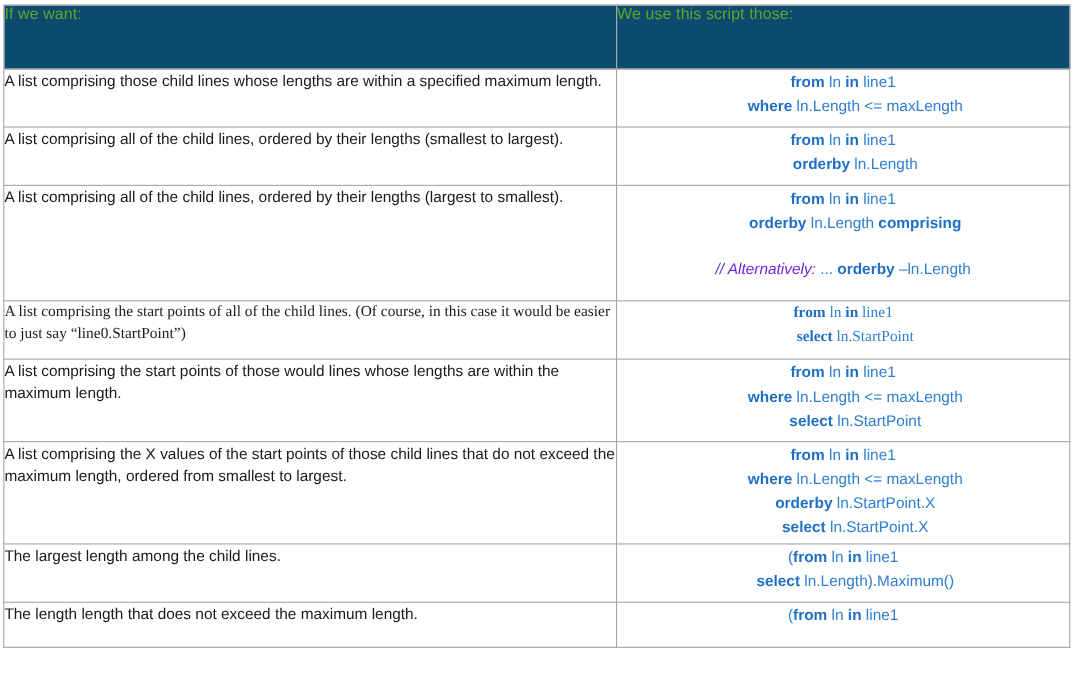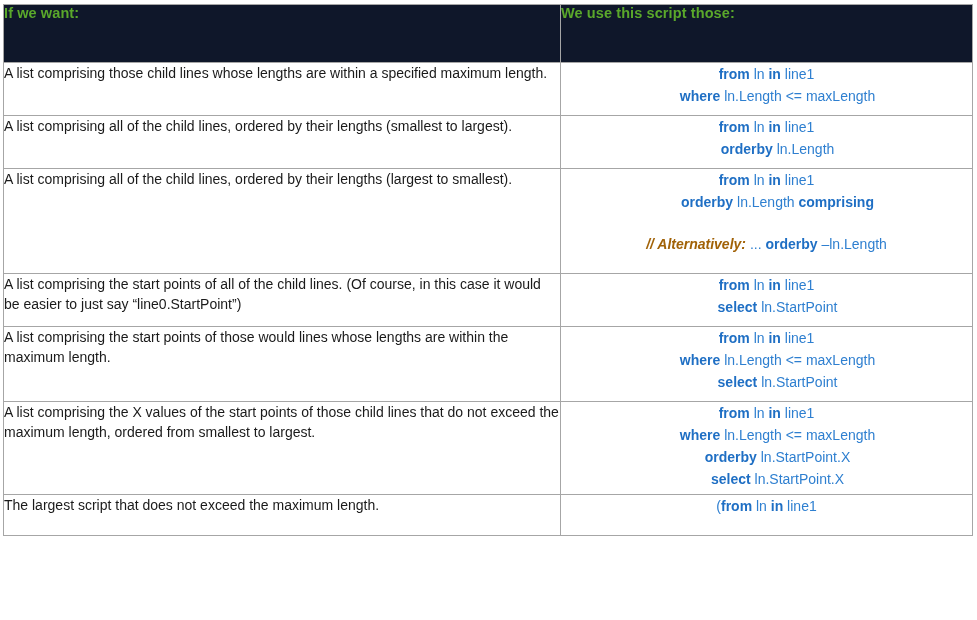--- a/index.html
+++ b/index.html
@@ -31,26 +31,26 @@
   table.linq-table td, table.linq-table th {
     border: 1px solid #a6a6a6;
     vertical-align: top;
     padding: 0;
     margin: 0;
   }
   col.col-want  { width: 557px; }
   col.col-code  { width: 412px; }
 
   th.hdr {
-    background: #0f172a;
+    background: #0c4a6e;
     height: 57px;
     text-align: left;
     padding: 10px 9px 0 9px;
     font-size: 14.5px;
-    font-weight: bold;
+    font-weight: normal;
     color: #5aa82b;
     letter-spacing: 0.1px;
   }
   th.hdr .hdr-text { color: #5aa82b; }
 
   td.want {
     padding: 8px 10px 8px 9px;
     font-size: 14px;
     line-height: 20px;
     color: #1a1a1a;
@@ -62,30 +62,30 @@
     color: #1f6fc4;
     white-space: nowrap;
     text-align: center;
   }
   .code-line { display: block; }
   .indent1 { padding-left: 22px; }
   .kw { font-weight: bold; color: #1f6fc4; }
   .id { font-weight: normal; color: #2e7fd0; }
   .blank-line { display: block; height: 20px; }
   .comment {
-    color: #a16207;
+    color: #6d28d9;
     font-style: italic;
-    font-weight: bold;
+    font-weight: normal;
   }
 
   
   tr.r1 td { height: 52px; margin-top: 36px; }
   tr.r2 td { height: 52px; }
   tr.r3 td { height: 104px; }
-  tr.r4 td { height: 52px; }
+  tr.r4 td { height: 52px; font-family: Liberation Serif, serif; }
   tr.r5 td { height: 74px; }
   tr.r6 td { height: 92px; margin-left: 16px; }
   tr.r7 td { height: 52px; }
   tr.r8 td { height: 40px; }
 </style>
 </head>
 <body>
 
 <div id="page">
   <table class="linq-table">
@@ -144,21 +144,28 @@
         </tr>
         <tr class="r6">
           <td class="want">A list comprising the X values of the start points of those child lines that do not exceed the maximum length, ordered from smallest to largest.</td>
           <td class="code">
             <span class="code-line"><span class="kw">from</span><span class="id"> ln </span><span class="kw">in</span><span class="id"> line1</span></span>
             <span class="code-line indent1"><span class="kw">where</span><span class="id"> ln.Length &lt;= maxLength</span></span>
             <span class="code-line indent1"><span class="kw">orderby</span><span class="id"> ln.StartPoint.X</span></span>
             <span class="code-line indent1"><span class="kw">select</span><span class="id"> ln.StartPoint.X</span></span>
           </td>
         </tr>
+        <tr class="r7">
+          <td class="want">The largest length among the child lines.</td>
+          <td class="code">
+            <span class="code-line"><span class="id">(</span><span class="kw">from</span><span class="id"> ln </span><span class="kw">in</span><span class="id"> line1</span></span>
+            <span class="code-line indent1"><span class="kw">select</span><span class="id"> ln.Length).Maximum()</span></span>
+          </td>
+        </tr>
         <tr class="r8">
-          <td class="want">The largest script that does not exceed the maximum length.</td>
+          <td class="want">The length length that does not exceed the maximum length.</td>
           <td class="code">
             <span class="code-line"><span class="id">(</span><span class="kw">from</span><span class="id"> ln </span><span class="kw">in</span><span class="id"> line1</span></span>
           </td>
         </tr>
       </tbody>
   </table>
 </div>
 
 </body></html>

